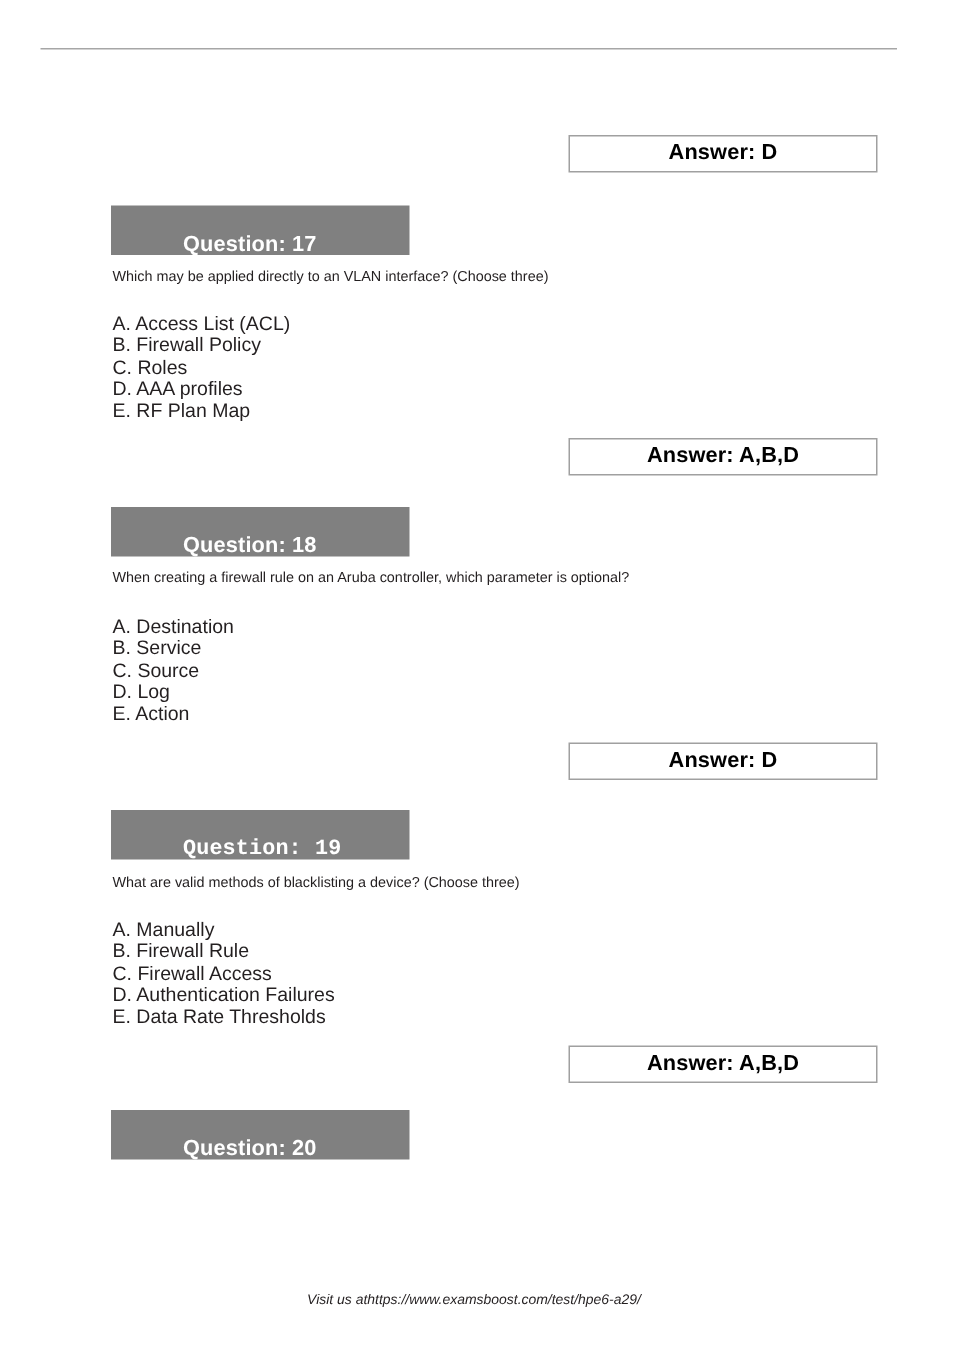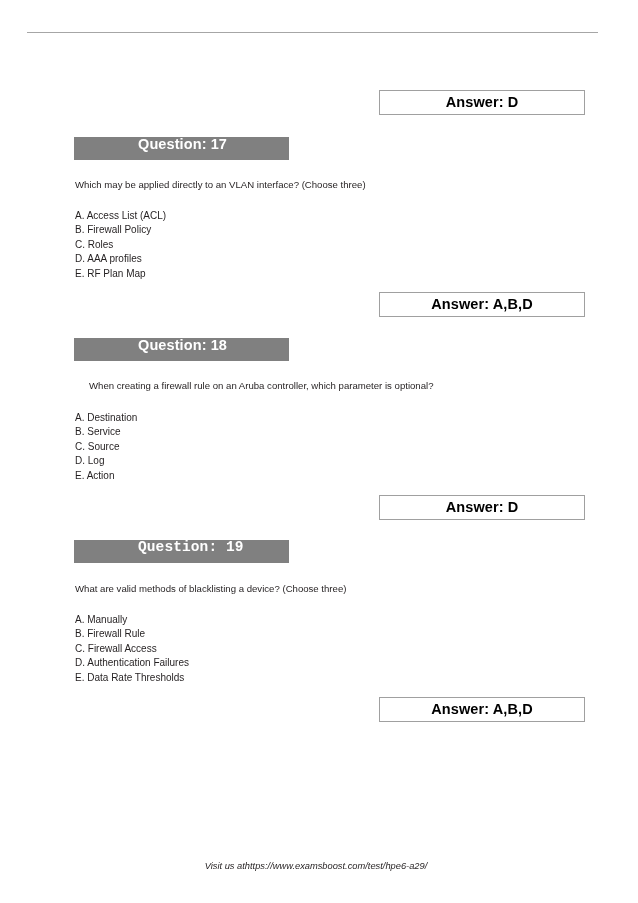--- a/index.html
+++ b/index.html
@@ -52,25 +52,24 @@
     letter-spacing: 0.1px;
     line-height: 1;
     text-align: right;
   }
 
   
   .q-band {
     position: absolute;
     left: 74px;
     width: 199px;
-    height: 23px;
+    height: 33px;
     background: #808080;
     display: flex;
-    align-items: flex-start;
-    padding-left: 16px;
+    align-items: flex-end;
   }
   .q-band span {
     font-size: 14.5px;
     font-weight: bold;
     color: #ffffff;
     margin-left: 48px;
     line-height: 1;
     letter-spacing: 0.1px;
   }
 
@@ -80,21 +79,21 @@
     left: 75px;
     font-size: 9.6px;
     color: #231f20;
     white-space: nowrap;
     line-height: 1;
   }
 
   .q-options {
     position: absolute;
     left: 75px;
-    font-size: 10px;
+    font-size: 13px;
     color: #231f20;
     line-height: 14.4px;
   }
   .q-options div {
     white-space: nowrap;
   }
 
   
   .footer {
     position: absolute;
@@ -134,21 +133,21 @@
   </div>
 
   <div class="answer-box" style="top:292px;">
     <span>Answer: A,B,D</span>
   </div>
 
   <div class="q-band" style="top:338px;">
     <span>Question: 18</span>
   </div>
 
-  <div class="q-text" style="top:381px;margin-left:14px;">When creating a firewall rule on an Aruba controller, which parameter is optional?</div>
+  <div class="q-text" style="top:381px;">When creating a firewall rule on an Aruba controller, which parameter is optional?</div>
 
   <div class="q-options" style="top:411px;">
     <div>A. Destination</div>
     <div>B. Service</div>
     <div>C. Source</div>
     <div>D. Log</div>
     <div>E. Action</div>
   </div>
 
   <div class="answer-box" style="top:495px;">
@@ -166,16 +165,19 @@
     <div>B. Firewall Rule</div>
     <div>C. Firewall Access</div>
     <div>D. Authentication Failures</div>
     <div>E. Data Rate Thresholds</div>
   </div>
 
   <div class="answer-box" style="top:697px;">
     <span>Answer: A,B,D</span>
   </div>
 
+  <div class="q-band" style="top:740px;">
+    <span>Question: 20</span>
+  </div>
 
   <div class="footer">Visit us athttps://www.examsboost.com/test/hpe6-a29/</div>
 
 </div>
 
 </body></html>

